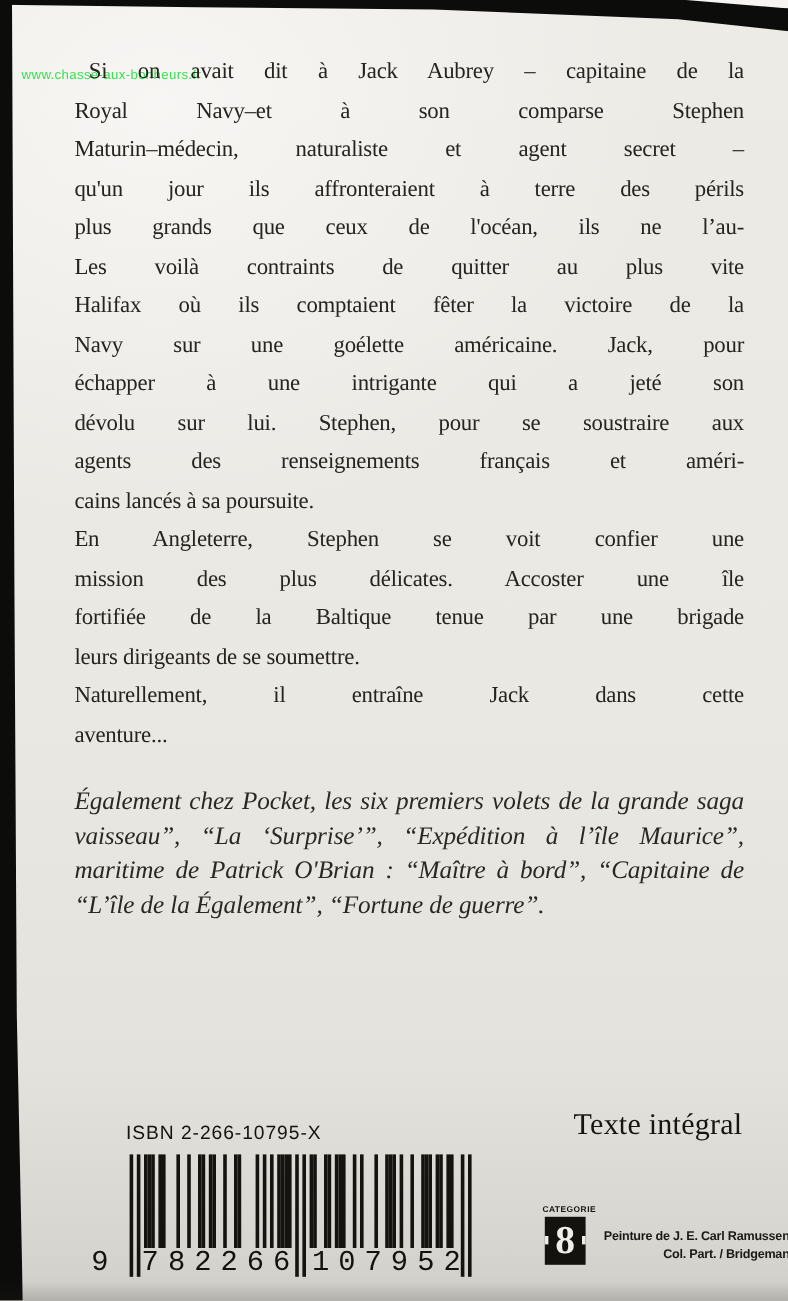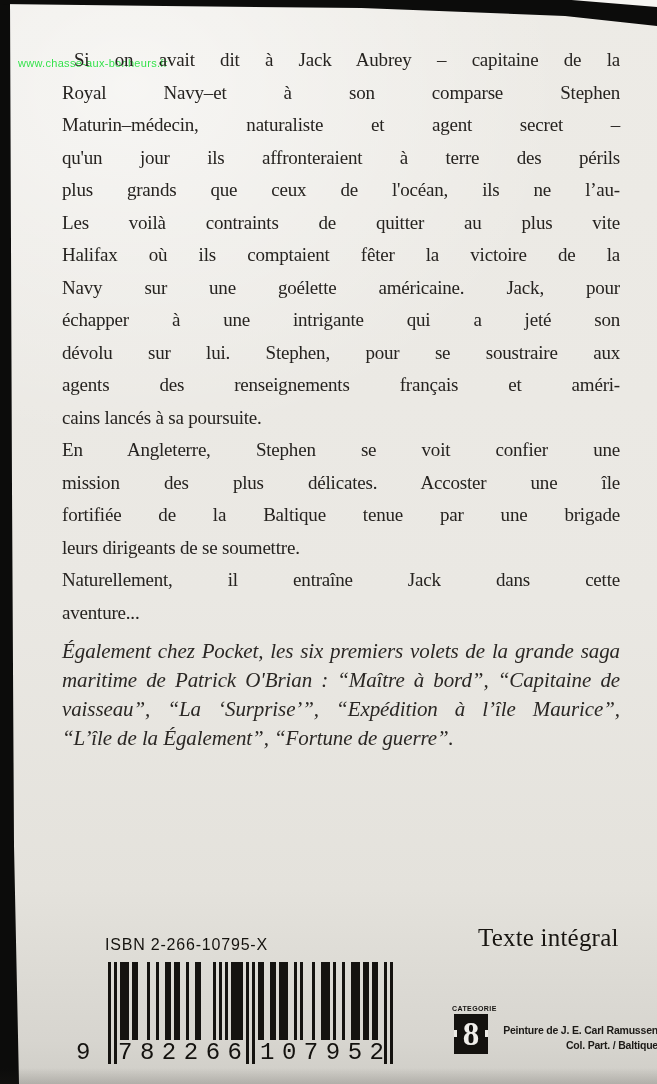--- a/index.html
+++ b/index.html
@@ -43,21 +43,21 @@
     position:absolute;left:62px;top:44px;width:558px;z-index:2;
     color:#262320;
   }
   .blurb .line{
     font-size:19px;line-height:32.5px;letter-spacing:-0.2px;
     text-align:justify;text-align-last:justify;white-space:normal;
   }
   .blurb .line.last{text-align-last:left;}
   .blurb .line.indent{text-indent:12px;}
   .also{
-    margin-top:8px;font-style:italic;color:#2a2724;
+    margin-top:24px;font-style:italic;color:#2a2724;
   }
   .also .line{
     font-size:21px;line-height:29px;letter-spacing:-0.1px;
     text-align:justify;text-align-last:justify;
   }
   .also .line.last{text-align-last:left;}
   
   .isbn{
     position:absolute;left:105px;top:936px;z-index:2;
     font-family:"Liberation Sans","DejaVu Sans",sans-serif;
@@ -129,22 +129,22 @@
       <div class="line last">cains lancés à sa poursuite.</div>
       <div class="line">En Angleterre, Stephen se voit confier une</div>
       <div class="line">mission des plus délicates. Accoster une île</div>
       <div class="line">fortifiée de la Baltique tenue par une brigade</div>
       <div class="line last">leurs dirigeants de se soumettre.</div>
       <div class="line">Naturellement, il entraîne Jack dans cette</div>
       <div class="line last">aventure...</div>
     </div>
   <div class="also" id="also">
       <div class="line">Également chez Pocket, les six premiers volets de la grande saga</div>
+      <div class="line">vaisseau”, “La ‘Surprise’”, “Expédition à l’île Maurice”,</div>
       <div class="line">maritime de Patrick O'Brian : “Maître à bord”, “Capitaine de</div>
-      <div class="line">vaisseau”, “La ‘Surprise’”, “Expédition à l’île Maurice”,</div>
       <div class="line last">“L’île de la Également”, “Fortune de guerre”.</div>
     </div>
 </div>
 
 <div class="isbn">ISBN 2-266-10795-X</div>
 <div class="texte-integral">Texte intégral</div>
 
 <div class="barcode">
   <div class="bars" id="bars">
       <span class="bar ink tall"></span>
@@ -266,19 +266,19 @@
   <div class="cat-label">CATEGORIE</div>
   <div class="cat-box">
     <span>8</span>
     <span class="cat-notch l"></span>
     <span class="cat-notch r"></span>
   </div>
 </div>
 
 <div class="credits" id="credits">
     <div>Peinture de J. E. Carl Ramussen</div>
-    <div>Col. Part. / Baltique</div>
+    <div>Col. Part. / Bridgeman</div>
   </div>
 
 <div class="edge-left"></div>
 <div class="edge-top"></div>
 <div class="edge-top-sliver"></div>
 <div class="edge-bottom-shade"></div>
 
 </body></html>

